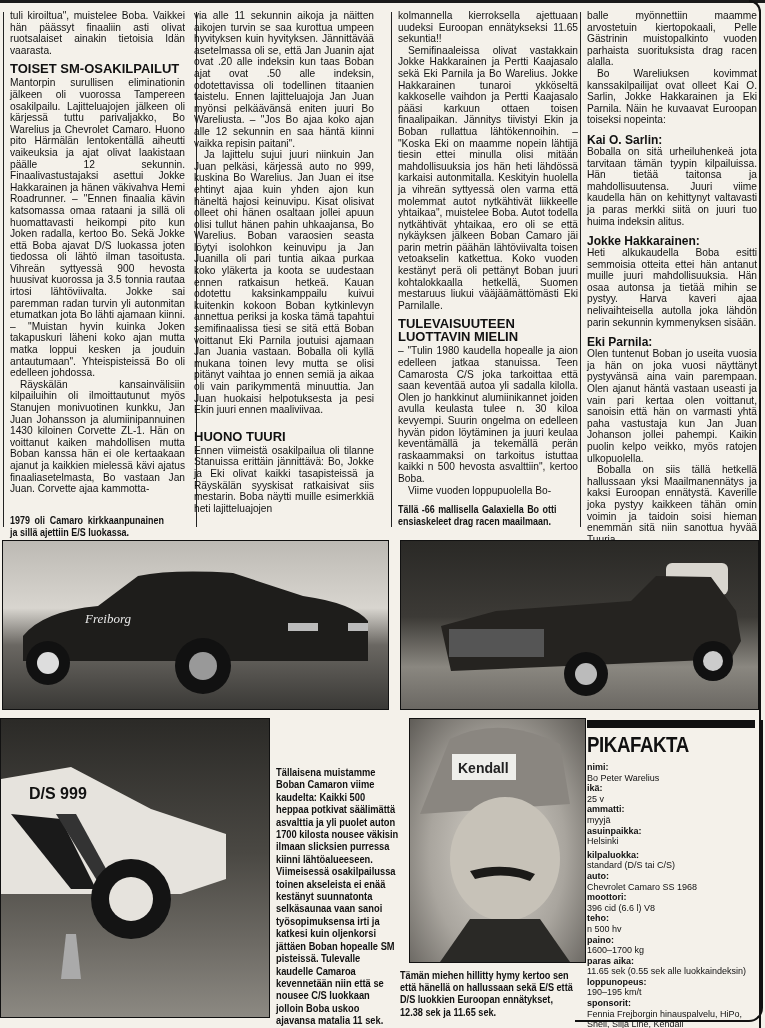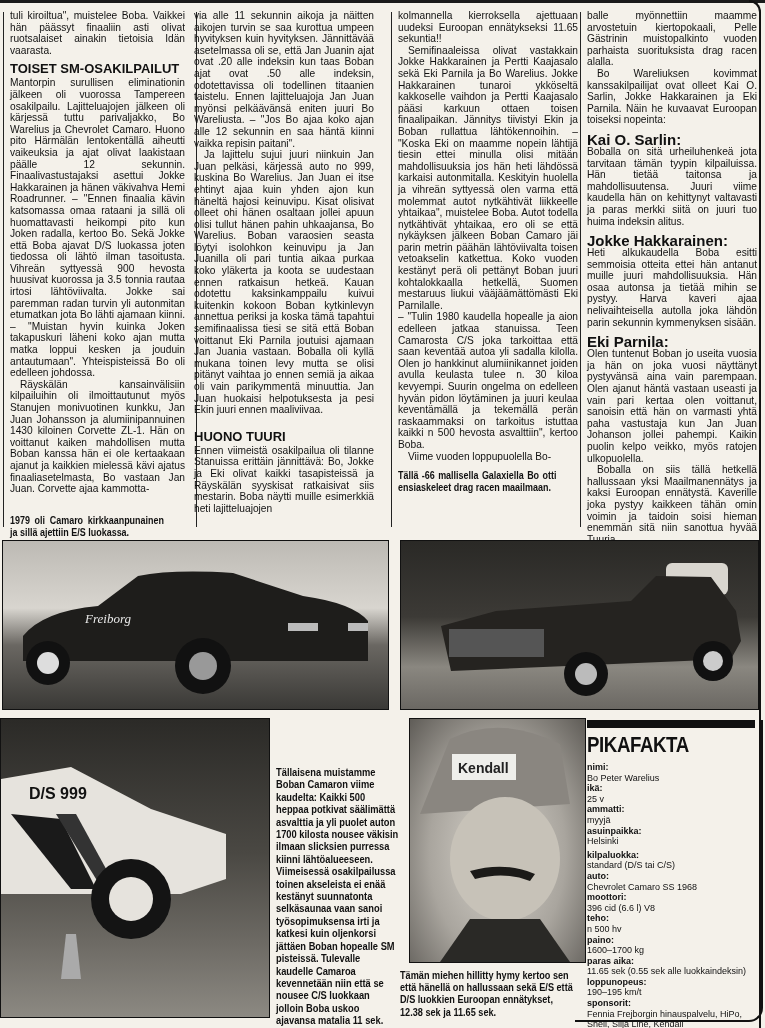--- a/index.html
+++ b/index.html
@@ -3,21 +3,21 @@
 <meta charset="utf-8">
 <style>
   html, body { margin:0; padding:0; }
   body { width:765px; height:1028px; background:#f4f1ea; position:relative; overflow:hidden;
          font-family:"Liberation Sans", sans-serif; color:#111; }
   .topbar { position:absolute; left:0; top:0; width:765px; height:3px; background:#1a1a1a; }
   .col { position:absolute; top:10px; font-size:10.2px; line-height:11.6px; text-align:justify; }
   .col p { margin:0; }
   .col p.ind { text-indent:10px; }
   .col h3 { font-size:13px; font-weight:bold; margin:6px 0 2px 0; line-height:13px; }
-  .col h4 { font-size:15px; font-weight:bold; margin:8px 0 0 0; line-height:12px; }
+  .col h4 { font-size:12px; font-weight:bold; margin:8px 0 0 0; line-height:12px; }
   .rule { position:absolute; width:1px; background:#222; }
   .cap { font-family:"Liberation Sans", sans-serif; font-weight:bold; font-size:10.2px; line-height:12px; transform:scaleX(0.88); transform-origin:left top; }
   .c1 { left:10px; width:175px; }
   .c2 { left:194px; width:180px; }
   .c3 { left:398px; width:180px; }
   .c4 { left:587px; width:170px; }
   .photo { position:absolute; background:#333; overflow:hidden; border:1px solid #111; }
   .bullet { display:inline-block; width:8px; height:8px; border-radius:50%; background:#111; float:right; margin-top:3px; }
   .pf { position:absolute; left:587px; top:720px; width:168px; }
   .pf .bar { height:8px; background:#111; margin-bottom:4px; }
@@ -48,20 +48,21 @@
   <p>via alle 11 sekunnin aikoja ja näitten aikojen turvin se saa kurottua umpeen hyvityksen kuin hyvityksen. Jännittävää asetelmassa oli se, että Jan Juanin ajat ovat .20 alle indeksin kun taas Boban ajat ovat .50 alle indeksin, odotettavissa oli todellinen titaanien taistelu. Ennen lajitteluajoja Jan Juan myönsi pelkäävänsä eniten juuri Bo Wareliusta. – "Jos Bo ajaa koko ajan alle 12 sekunnin en saa häntä kiinni vaikka repisin paitani".</p>
   <p class="ind">Ja lajittelu sujui juuri niinkuin Jan Juan pelkäsi, kärjessä auto no 999, kuskina Bo Warelius. Jan Juan ei itse ehtinyt ajaa kuin yhden ajon kun häneltä hajosi keinuvipu. Kisat olisivat olleet ohi hänen osaltaan jollei apuun olisi tullut hänen pahin uhkaajansa, Bo Warelius. Boban varaosien seasta löytyi isolohkon keinuvipu ja Jan Juanilla oli pari tuntia aikaa purkaa koko yläkerta ja koota se uudestaan ennen ratkaisun hetkeä. Kauan odotettu kaksinkamppailu kuivui kuitenkin kokoon Boban kytkinlevyn annettua periksi ja koska tämä tapahtui semifinaalissa tiesi se sitä että Boban voittanut Eki Parnila joutuisi ajamaan Jan Juania vastaan. Boballa oli kyllä mukana toinen levy mutta se olisi pitänyt vaihtaa jo ennen semiä ja aikaa oli vain parikymmentä minuuttia. Jan Juan huokaisi helpotuksesta ja pesi Ekin juuri ennen maaliviivaa.</p>
   <h3 style="margin-top:14px;">HUONO TUURI</h3>
   <p>Ennen viimeistä osakilpailua oli tilanne Stanuissa erittäin jännittävä: Bo, Jokke ja Eki olivat kaikki tasapisteissä ja Räyskälän syyskisat ratkaisivat siis mestarin. Boba näytti muille esimerkkiä heti lajitteluajojen</p>
 </div>
 <div class="rule" style="left:391px; top:12px; height:515px;"></div>
 
 <div class="col c3">
   <p>kolmannella kierroksella ajettuaan uudeksi Euroopan ennätykseksi 11.65 sekuntia!!</p>
   <p class="ind">Semifinaaleissa olivat vastakkain Jokke Hakkarainen ja Pertti Kaajasalo sekä Eki Parnila ja Bo Warelius. Jokke Hakkarainen tunaroi ykköseltä kakkoselle vaihdon ja Pertti Kaajasalo pääsi karkuun ottaen toisen finaalipaikan. Jännitys tiivistyi Ekin ja Boban rullattua lähtökennoihin. – "Koska Eki on maamme nopein lähtijä tiesin ettei minulla olisi mitään mahdollisuuksia jos hän heti lähdössä karkaisi autonmitalla. Keskityin huolella ja vihreän syttyessä olen varma että molemmat autot nytkähtivät liikkeelle yhtaikaa", muistelee Boba. Autot todella nytkähtivät yhtaikaa, ero oli se että nykäyksen jälkeen Boban Camaro jäi parin metrin päähän lähtöviivalta toisen vetoakselin katkettua. Koko vuoden kestänyt perä oli pettänyt Boban juuri kohtalokkaalla hetkellä, Suomen mestaruus liukui vääjäämättömästi Eki Parnilalle.</p>
+  <h3>TULEVAISUUTEEN LUOTTAVIN MIELIN</h3>
   <p>– "Tulin 1980 kaudella hopealle ja aion edelleen jatkaa stanuissa. Teen Camarosta C/S joka tarkoittaa että saan keventää autoa yli sadalla kilolla. Olen jo hankkinut alumiinikannet joiden avulla keulasta tulee n. 30 kiloa kevyempi. Suurin ongelma on edelleen hyvän pidon löytäminen ja juuri keulaa keventämällä ja tekemällä perän raskaammaksi on tarkoitus istuttaa kaikki n 500 hevosta asvalttiin", kertoo Boba.</p>
   <p class="ind">Viime vuoden loppupuolella Bo-</p>
   <p class="cap" style="margin-top:8px;">Tällä -66 mallisella Galaxiella Bo otti ensiaskeleet drag racen maailmaan.</p>
 </div>
 <div class="rule" style="left:580px; top:12px; height:515px;"></div>
 
 <div class="col c4">
   <p>balle myönnettiin maamme arvostetuin kiertopokaali, Pelle Gästrinin muistopalkinto vuoden parhaista suorituksista drag racen alalla.</p>
   <p class="ind">Bo Wareliuksen kovimmat kanssakilpailijat ovat olleet Kai O. Sarlin, Jokke Hakkarainen ja Eki Parnila. Näin he kuvaavat Euroopan toiseksi nopeinta:</p>
   <h4>Kai O. Sarlin:</h4>

